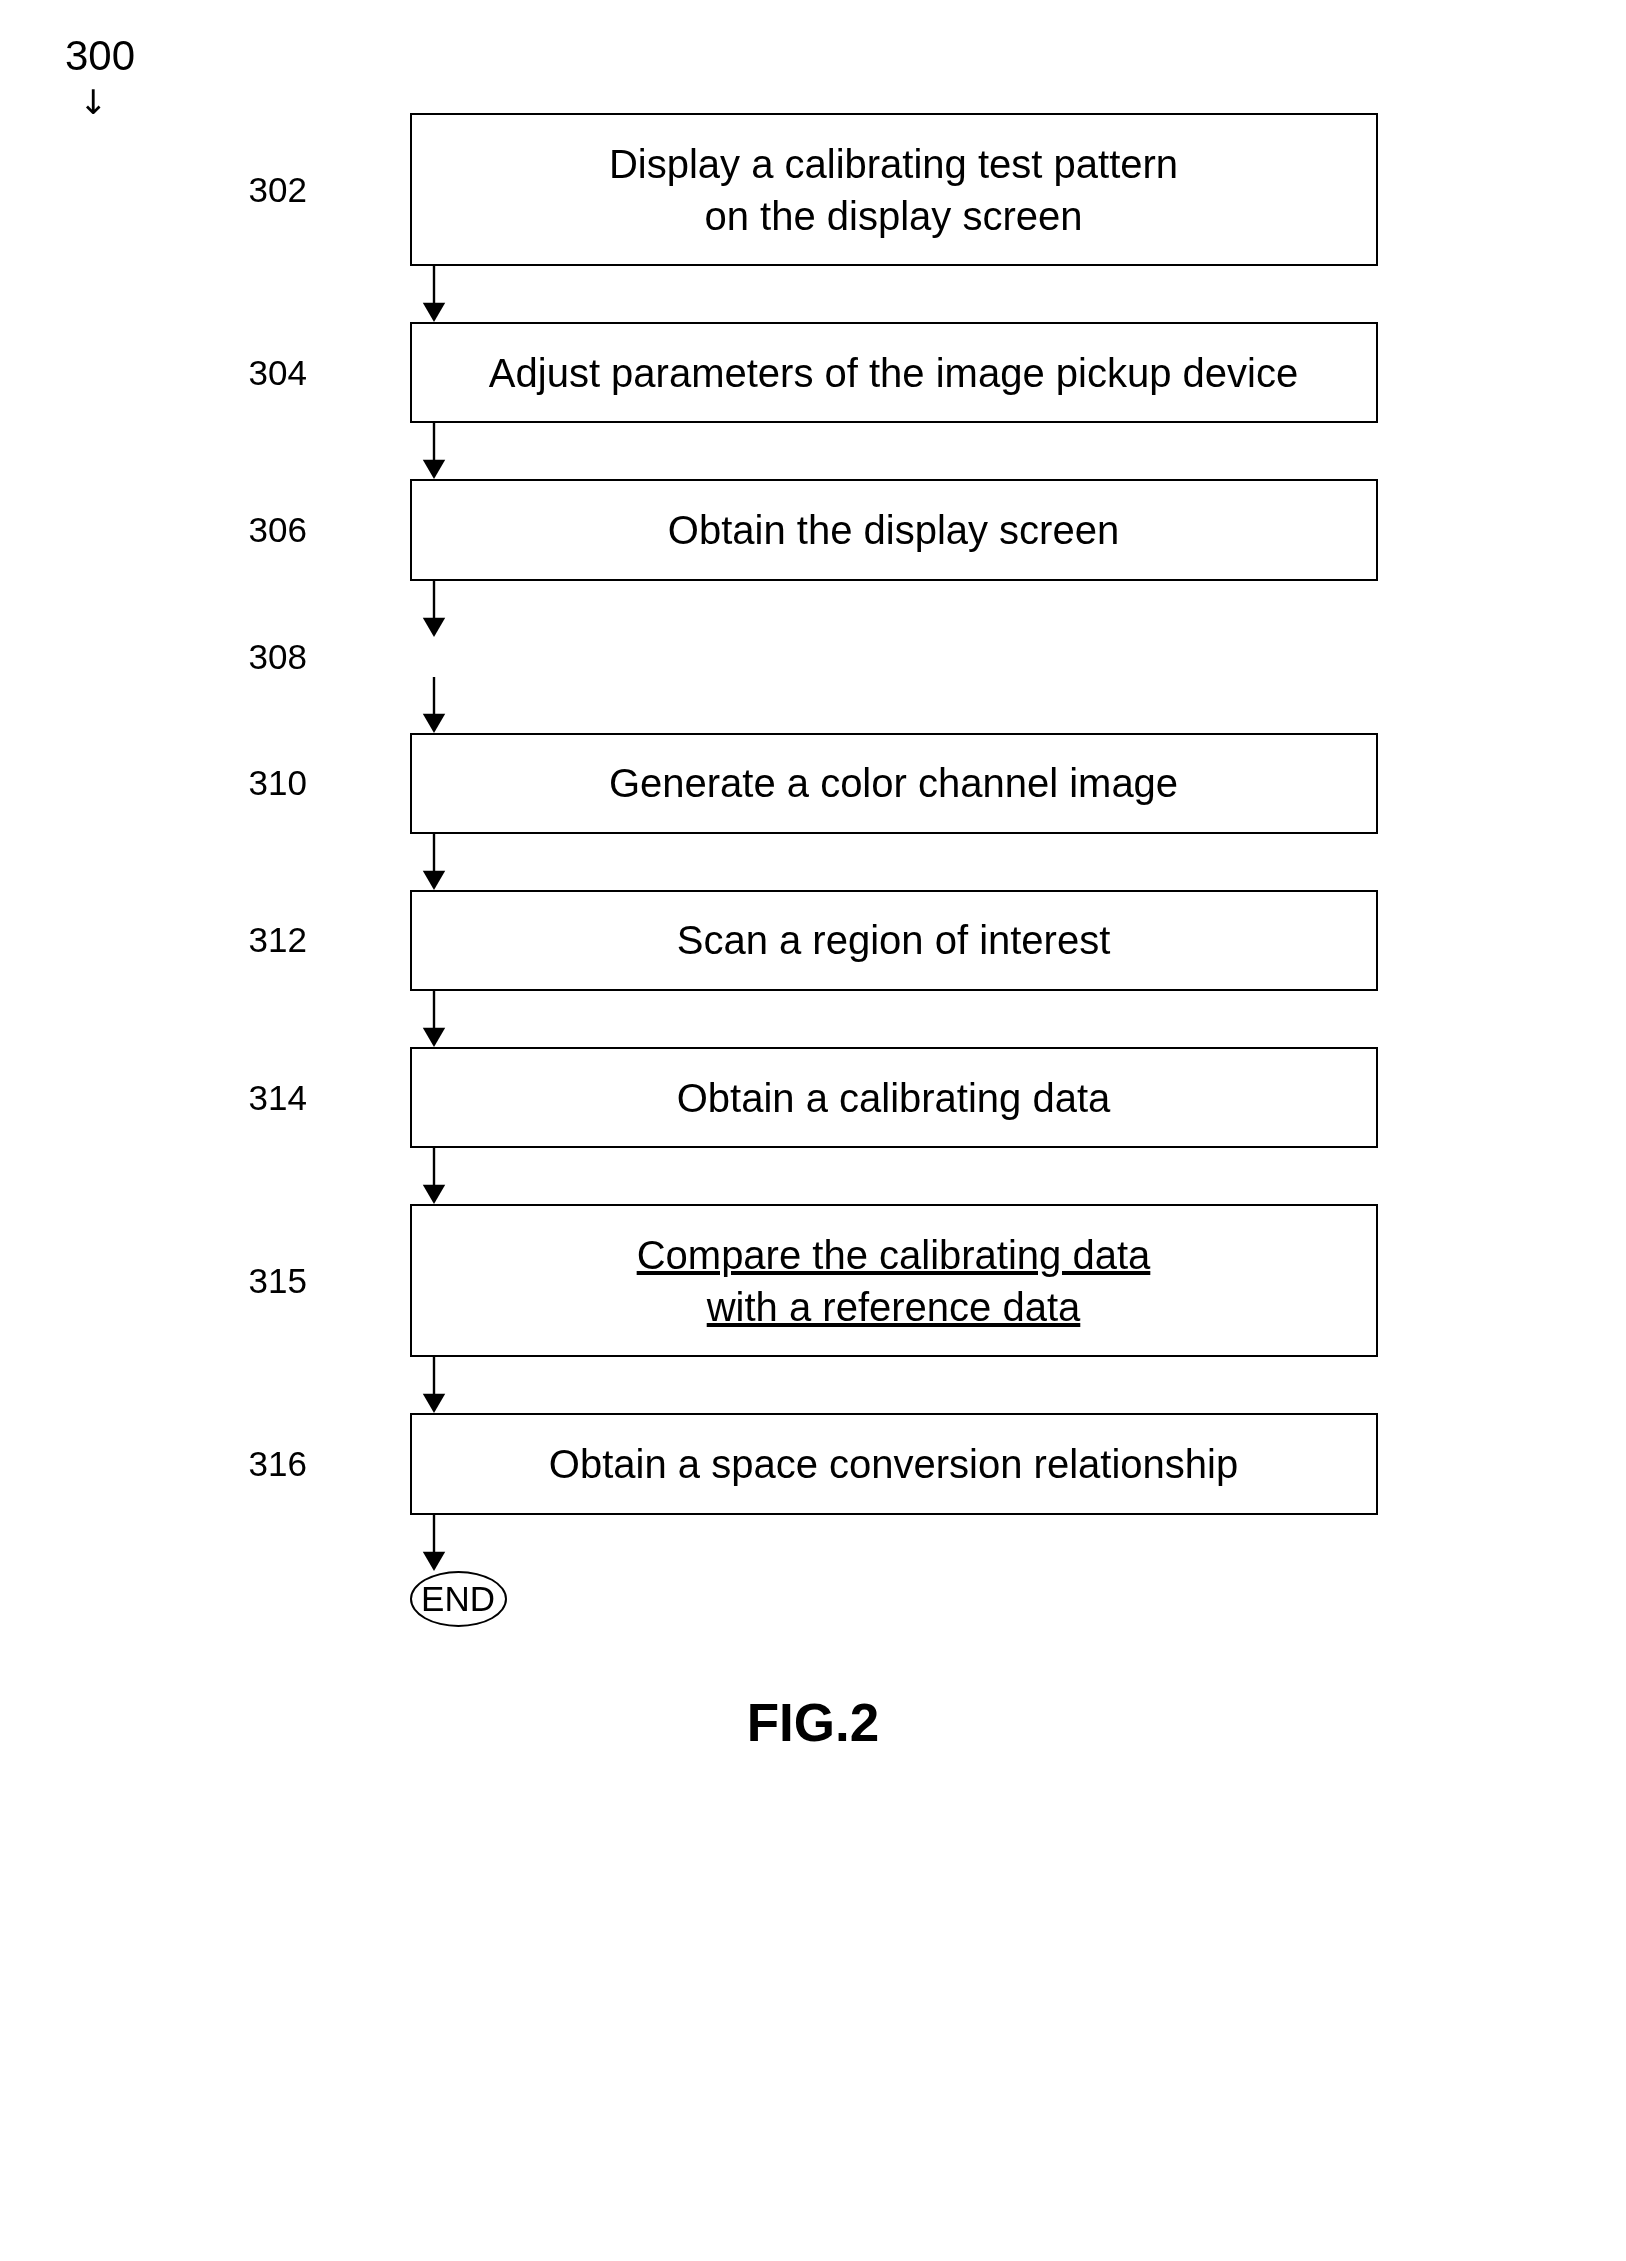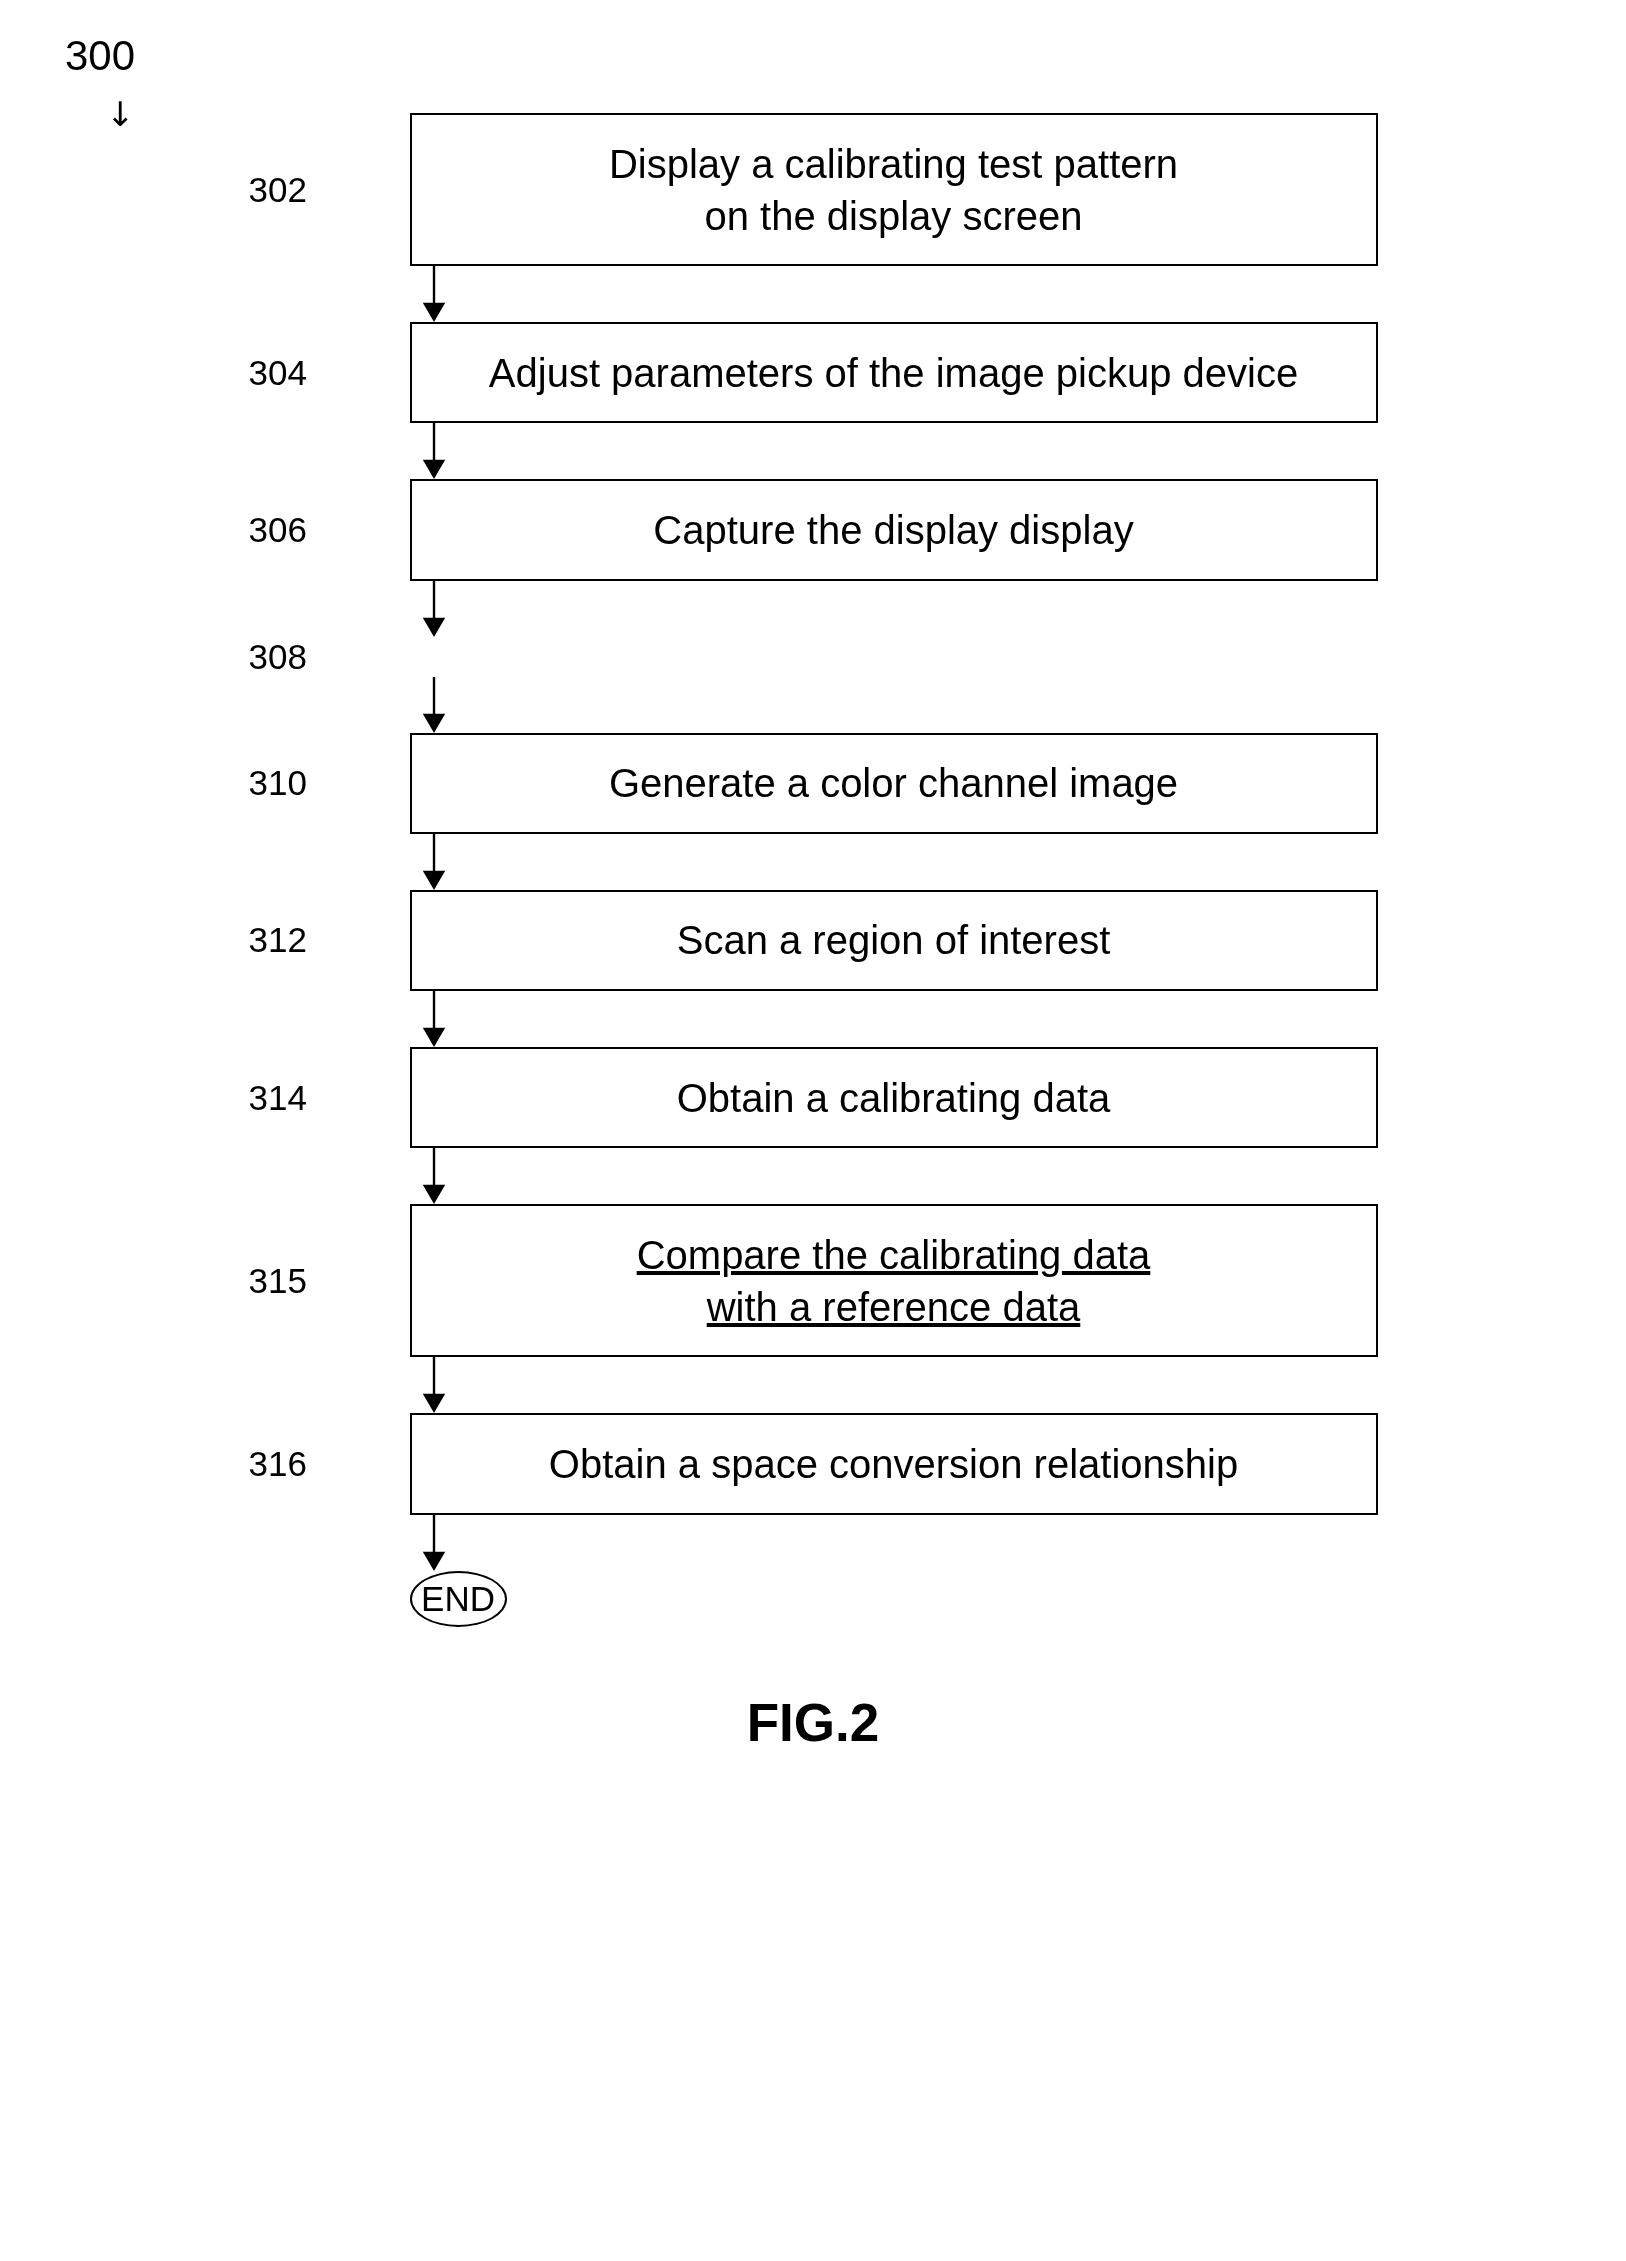--- a/index.html
+++ b/index.html
@@ -28,22 +28,21 @@
       align-items: center;
       padding-top: 48px;
     }
 
     .figure-label-container {
       position: absolute;
       top: 32px;
       left: 65px;
       display: flex;
       flex-direction: column;
-      align-items: flex-end;
-      gap: 12px;
+      align-items: flex-start;
     }
 
     .flow-wrapper {
       display: flex;
       flex-direction: column;
       align-items: center;
       margin-top: 65px;
       width: 1129px;
       position: relative;
     }
@@ -157,21 +156,21 @@
         <svg width="48" height="56" viewBox="0 0 60 70">
           <line x1="30" y1="0" x2="30" y2="50" stroke="#000" stroke-width="3"></line>
           <polygon points="30,70 16,46 44,46" fill="#000"></polygon>
         </svg>
       </div>
     </div>
 
     <div class="step-row">
       <div class="label-area">306</div>
       <div class="box-area">
-        <div class="box-inner">Capture the display display</div>
+        <div class="box-inner">Obtain the display screen</div>
       </div>
     </div>
 
     <div class="arrow-row">
       <div class="arrow-spacer"></div>
       <div class="arrow-center">
         <svg width="48" height="56" viewBox="0 0 60 70">
           <line x1="30" y1="0" x2="30" y2="50" stroke="#000" stroke-width="3"></line>
           <polygon points="30,70 16,46 44,46" fill="#000"></polygon>
         </svg>

